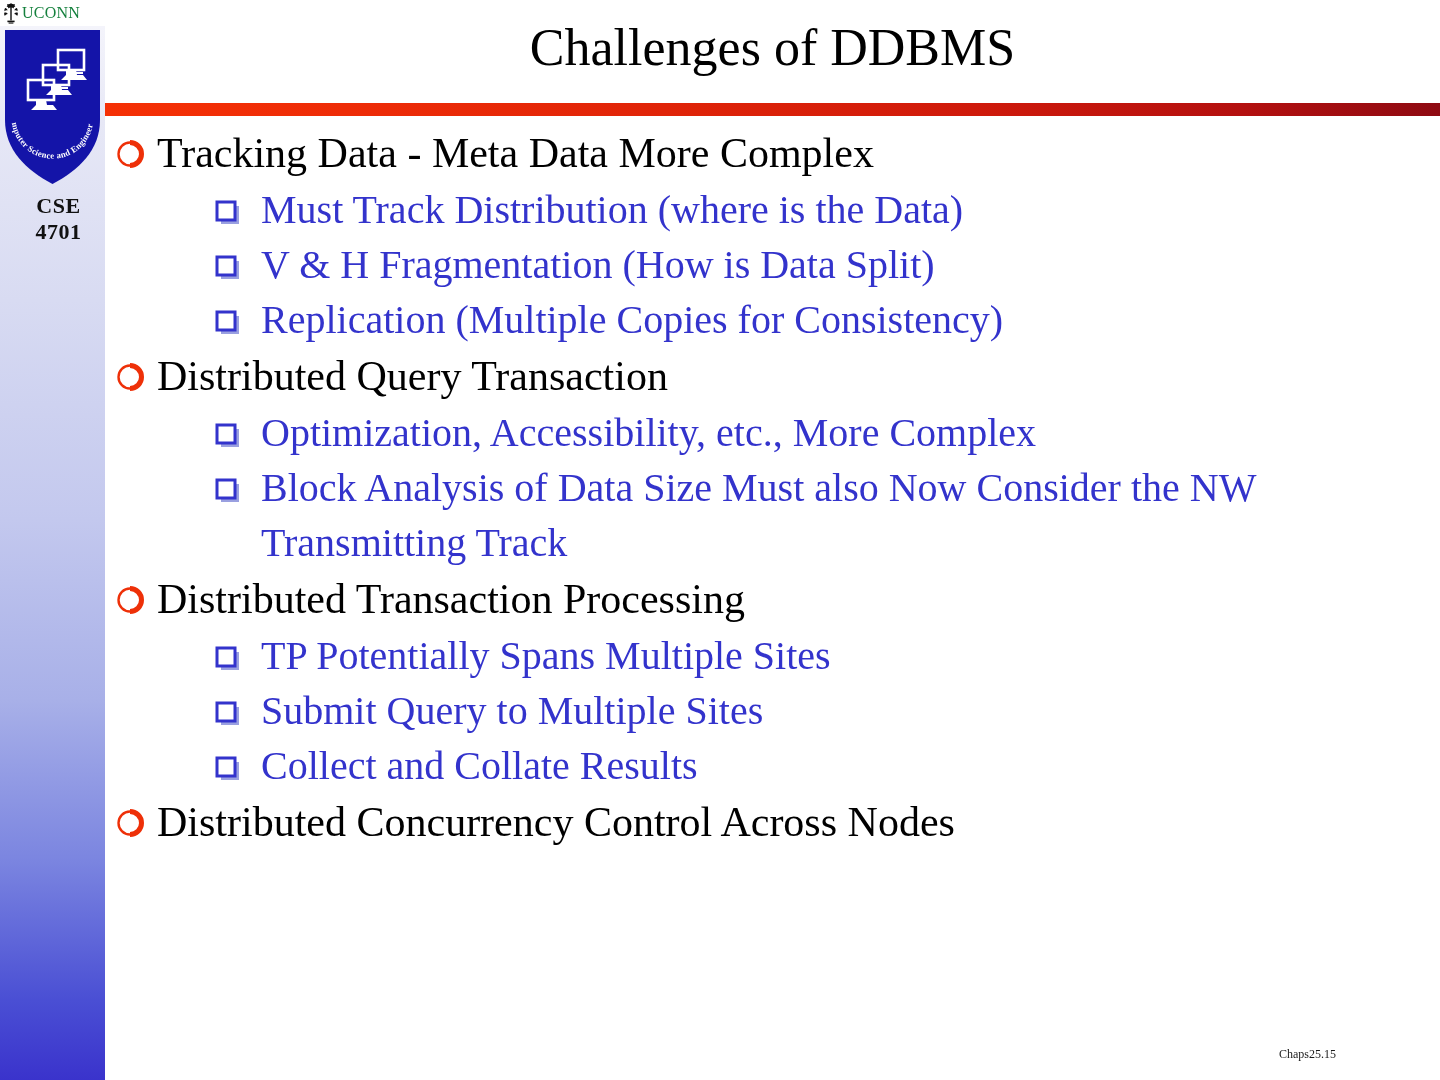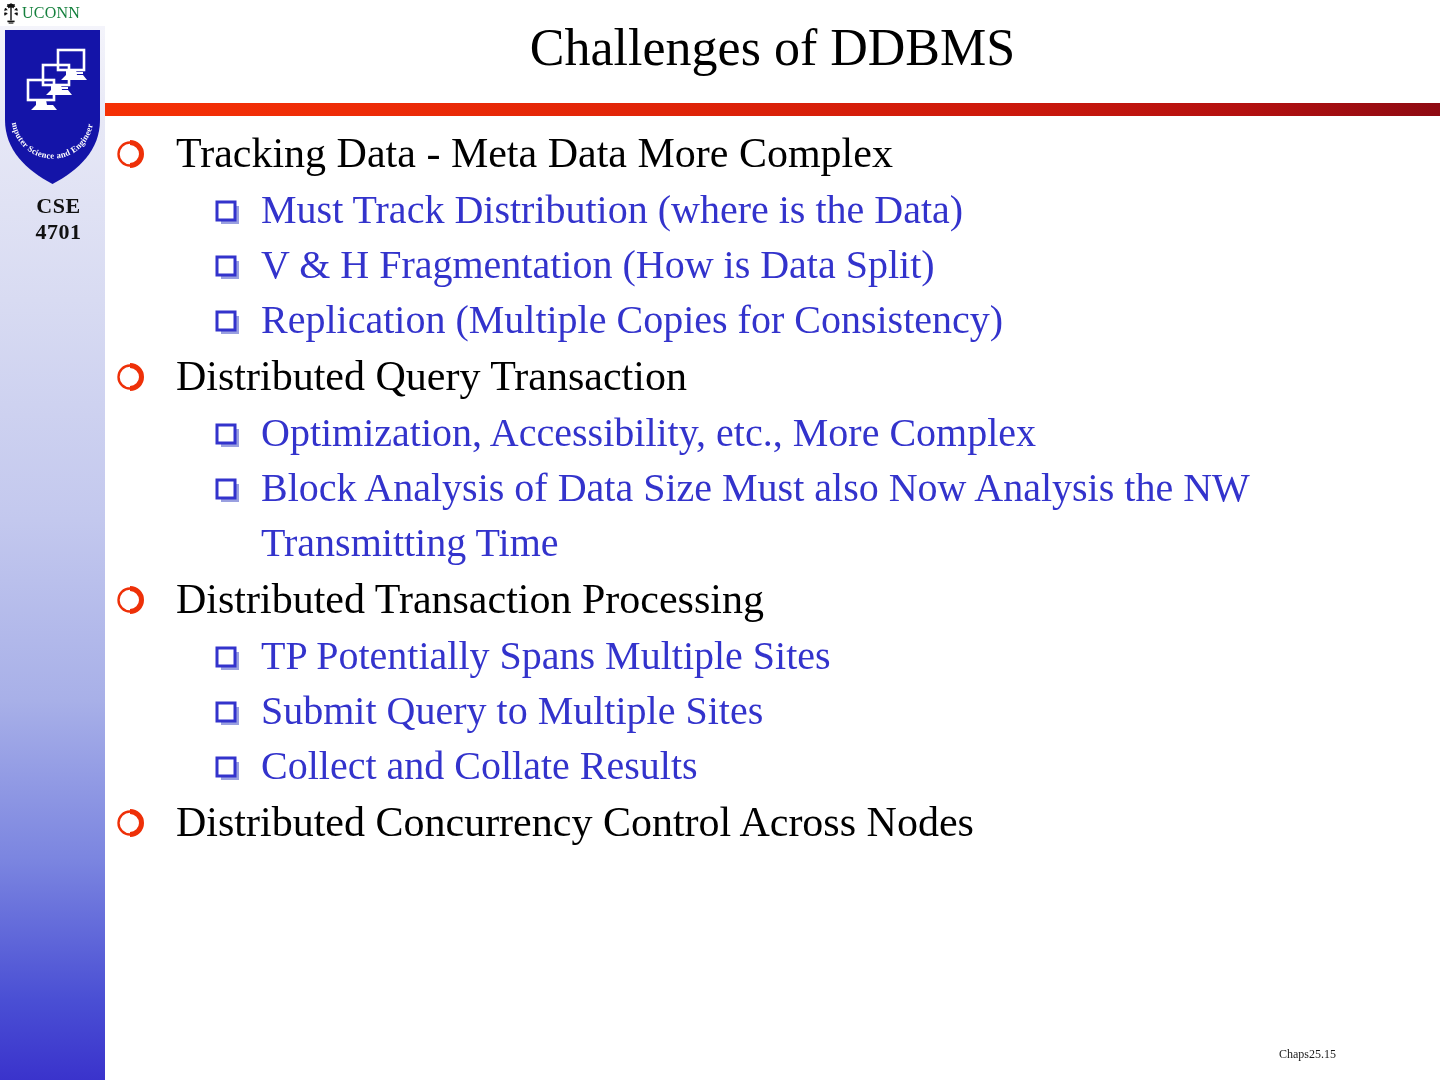--- a/index.html
+++ b/index.html
@@ -57,21 +57,21 @@
 
   
   #content { position:absolute; left:105px; top:124px; width:1335px; }
 
   .row { position:relative; display:flex; align-items:flex-start; }
 
   .lvl1 { margin-left:10px; }
   .lvl1 .txt {
     font-family:"Liberation Serif", serif;
     font-size:42px; line-height:58px; color:#000000;
-    margin-left:31px; white-space:nowrap;
+    margin-left:12px; white-space:nowrap;
   }
   .ring { flex:0 0 auto; width:30px; height:36px; margin-top:12px; }
 
   .lvl2 { margin-left:108px; }
   .lvl2 .txt {
     font-family:Liberation Serif, serif;
     font-size:40px; line-height:55px; color:#3333cc;
     margin-left:20px;
   }
   .sq { flex:0 0 auto; width:28px; height:30px; margin-top:16px; }
@@ -192,21 +192,21 @@
       <rect x="8" y="8" width="18" height="18" fill="#9aa0e0"></rect>
       <rect x="4" y="4" width="18" height="18" fill="#ffffff" stroke="#3333cc" stroke-width="3"></rect>
     </svg>
     <div class="txt">Optimization, Accessibility, etc., More Complex</div>
   </div>
   <div class="row lvl2">
     <svg class="sq" viewBox="0 0 28 30">
       <rect x="8" y="8" width="18" height="18" fill="#9aa0e0"></rect>
       <rect x="4" y="4" width="18" height="18" fill="#ffffff" stroke="#3333cc" stroke-width="3"></rect>
     </svg>
-    <div class="txt" style="max-width:1010px;">Block Analysis of Data Size Must also Now Analysis the NW Transmitting Time</div>
+    <div class="txt" style="max-width:1010px;">Block Analysis of Data Size Must also Now Consider the NW Transmitting Track</div>
   </div>
 
   <div class="row lvl1">
     <svg class="ring" viewBox="0 0 30 36">
       <circle cx="15" cy="18" r="11.5" fill="none" stroke="#ee3008" stroke-width="2.4"></circle>
       <path d="M15 6.5 A11.5 11.5 0 0 1 15 29.5" fill="none" stroke="#ee3008" stroke-width="5"></path>
     </svg>
     <div class="txt">Distributed Transaction Processing</div>
   </div>
 

